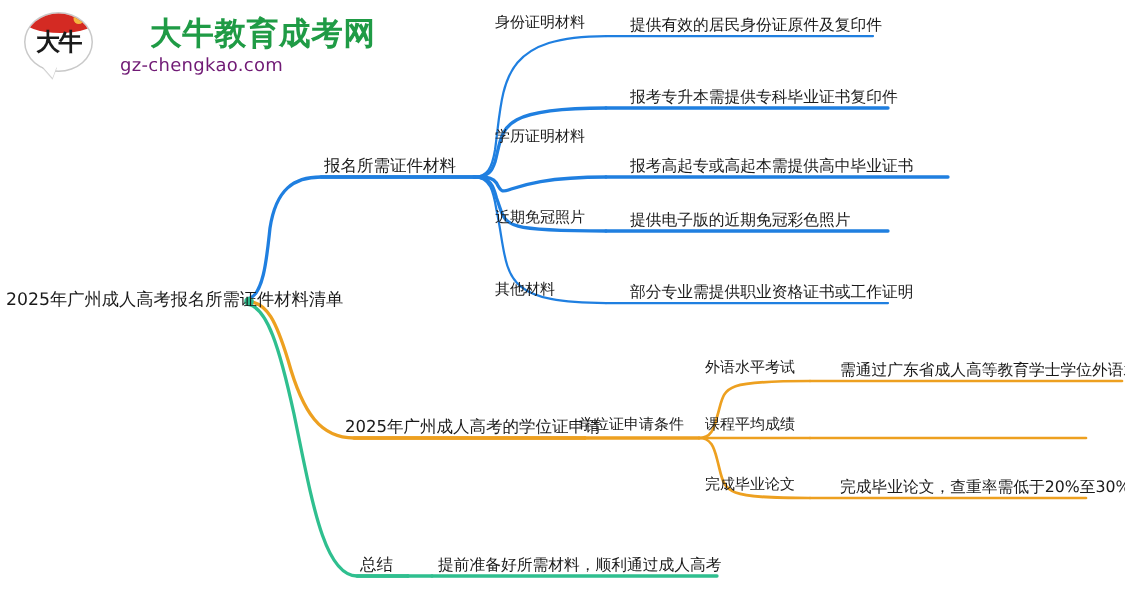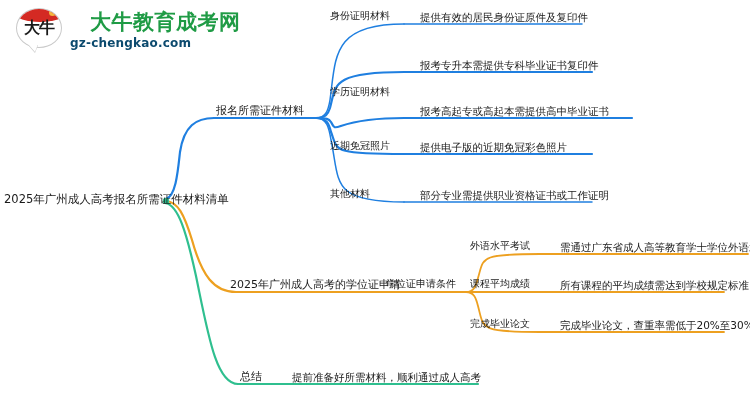--- a/index.html
+++ b/index.html
@@ -9,21 +9,21 @@
     font-family:"DejaVu Sans","Liberation Sans",sans-serif;
     overflow:hidden;
     position:relative;
   }
   #stage{position:absolute;left:0;top:0;width:750px;height:410px;}
   svg.lines{position:absolute;left:0;top:0;width:750px;height:410px;pointer-events:none;}
 
   
   .logo-wrap{
     position:absolute;left:16px;top:8px;
-    display:flex;align-items:center;gap:8px;
+    display:flex;align-items:center;gap:18px;
   }
   .logo-mark{
     position:relative;width:46px;height:44px;flex:0 0 46px;
   }
   .logo-mark .bubble{
     position:absolute;left:0;top:0;width:46px;height:40px;
     background:#ffffff;border:1.6px solid #c9c9c9;border-radius:50%;
     box-sizing:border-box;overflow:hidden;
   }
   .logo-mark .bubble .cap{
@@ -40,21 +40,21 @@
     line-height:14px;letter-spacing:-1px;
   }
   .logo-mark .tail{
     position:absolute;left:12px;bottom:0;width:0;height:0;
     border-left:7px solid transparent;border-right:3px solid transparent;
     border-top:8px solid #ffffff;
     filter:drop-shadow(0 1px 0 #c9c9c9);
   }
   .logo-text{display:flex;flex-direction:column;line-height:1;}
   .logo-text .t1{font-size:21px;font-weight:700;color:#1f9b45;letter-spacing:.5px;margin-left:20px;}
-  .logo-text .t2{font-size:12px;font-weight:700;color:#0c4a6e;margin-top:4px;letter-spacing:.2px;}
+  .logo-text .t2{font-size:12px;font-weight:400;color:#701a75;margin-top:4px;letter-spacing:.2px;}
 
   
   .node{
     position:absolute;
     font-size:11px;
     color:#1a1a1a;
     white-space:nowrap;
     line-height:14px;
   }
   .node.root{font-size:11.5px;text-align:right;}
@@ -140,21 +140,20 @@
   <div class="node leaf" style="left:420px;top:188px;">部分专业需提供职业资格证书或工作证明</div>
 
   <div class="node topic" style="left:230px;top:278px;">2025年广州成人高考的学位证申请</div>
 
   <div class="node sub" style="left:386px;top:278px;">学位证申请条件</div>
 
   <div class="node sub" style="left:470px;top:240px;">外语水平考试</div>
   <div class="node leaf" style="left:560px;top:240px;">需通过广东省成人高等教育学士学位外语水平考试</div>
 
   <div class="node sub" style="left:470px;top:278px;text-align:center;">课程平均成绩</div>
-  <div class="node leaf" style="left:560px;top:278px;">所有课程的平均成绩需达到学校规定标准</div>
 
   <div class="node sub" style="left:470px;top:318px;">完成毕业论文</div>
   <div class="node leaf" style="left:560px;top:318px;">完成毕业论文，查重率需低于20%至30%</div>
 
   <div class="node topic" style="left:240px;top:370px;">总结</div>
   <div class="node leaf" style="left:292px;top:370px;">提前准备好所需材料，顺利通过成人高考</div>
 
 </div>
 
 </body></html>

